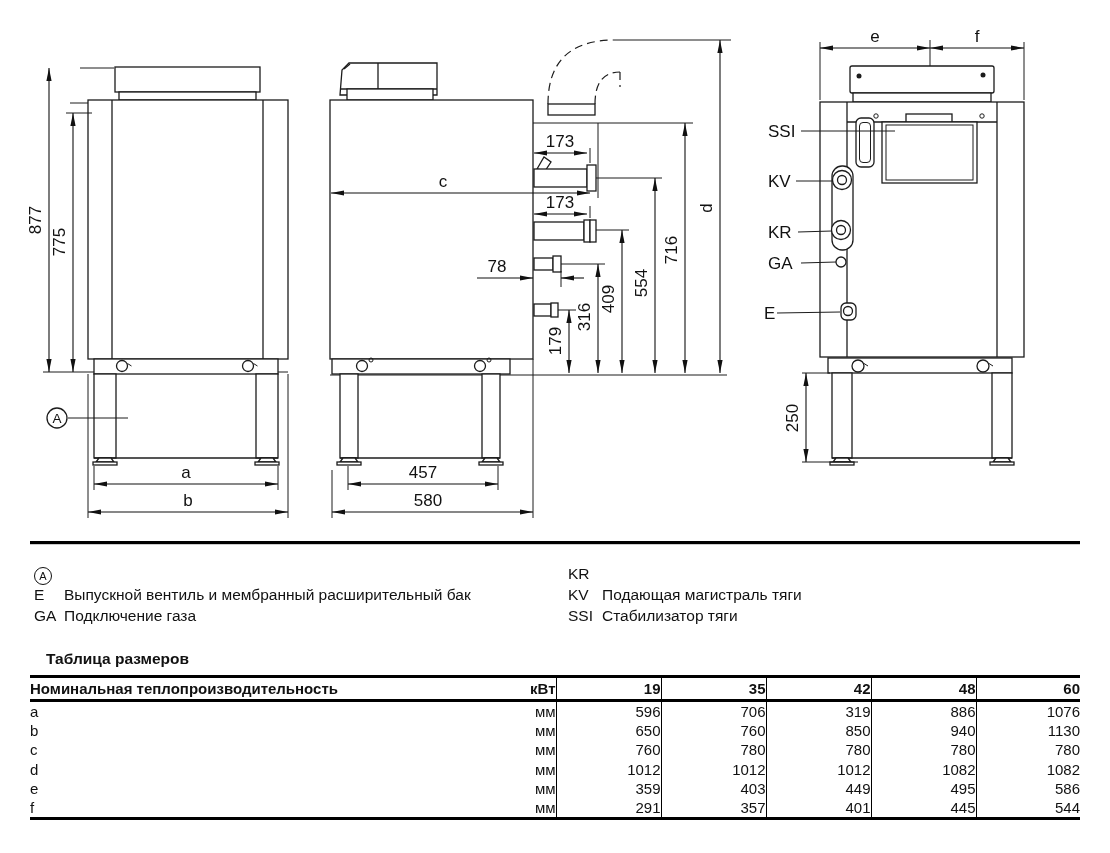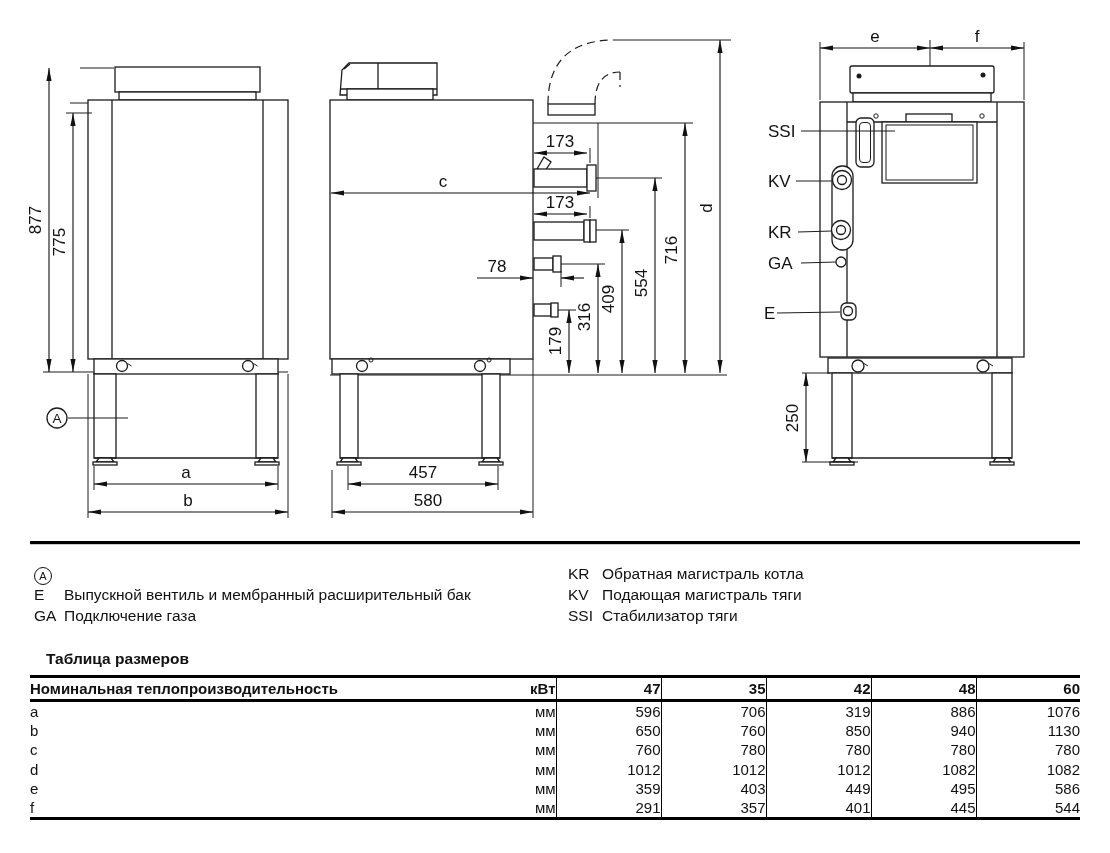--- a/index.html
+++ b/index.html
@@ -308,21 +308,20 @@
       <span>Выпускной вентиль и мембранный расширительный бак</span>
     </div>
     <div class="lgd-row">
       <span class="lgd-key">GA</span>
       <span>Подключение газа</span>
     </div>
   </div>
   <div class="lgd-col right">
     <div class="lgd-row">
       <span class="lgd-key wide">KR</span>
-      <span>Обратная магистраль котла</span>
     </div>
     <div class="lgd-row">
       <span class="lgd-key wide">KV</span>
       <span>Подающая магистраль тяги</span>
     </div>
     <div class="lgd-row">
       <span class="lgd-key wide">SSI</span>
       <span>Стабилизатор тяги</span>
     </div>
   </div>
@@ -338,21 +337,21 @@
       <col style="width:105px">
           <col style="width:105px">
           <col style="width:105px">
       <col style="width:105px">
           <col style="width:104px">
     </colgroup>
     <thead>
       <tr>
         <th class="c-name">Номинальная теплопроизводительность</th>
         <th class="c-unit">кВт</th>
-        <th class="c-val">47</th>
+        <th class="c-val">19</th>
         <th class="c-val">35</th>
         <th class="c-val">42</th>
         <th class="c-val">48</th>
         <th class="c-val">60</th>
       </tr>
     </thead>
     <tbody>
       <tr>
         <td class="c-name">a</td>
         <td class="c-unit">мм</td>

